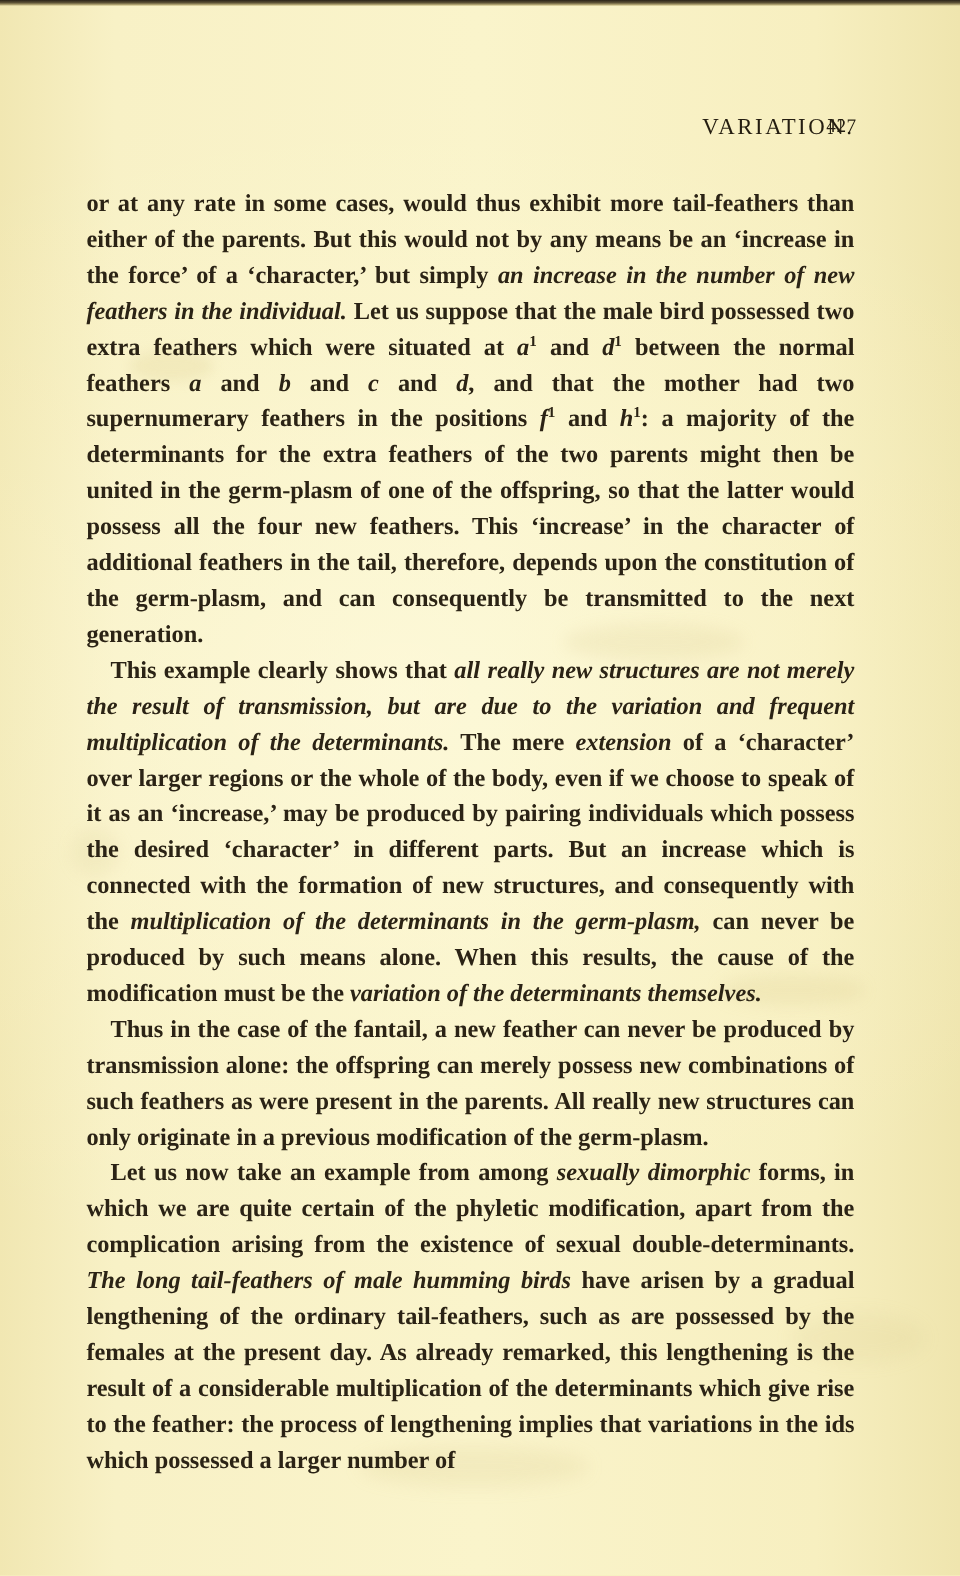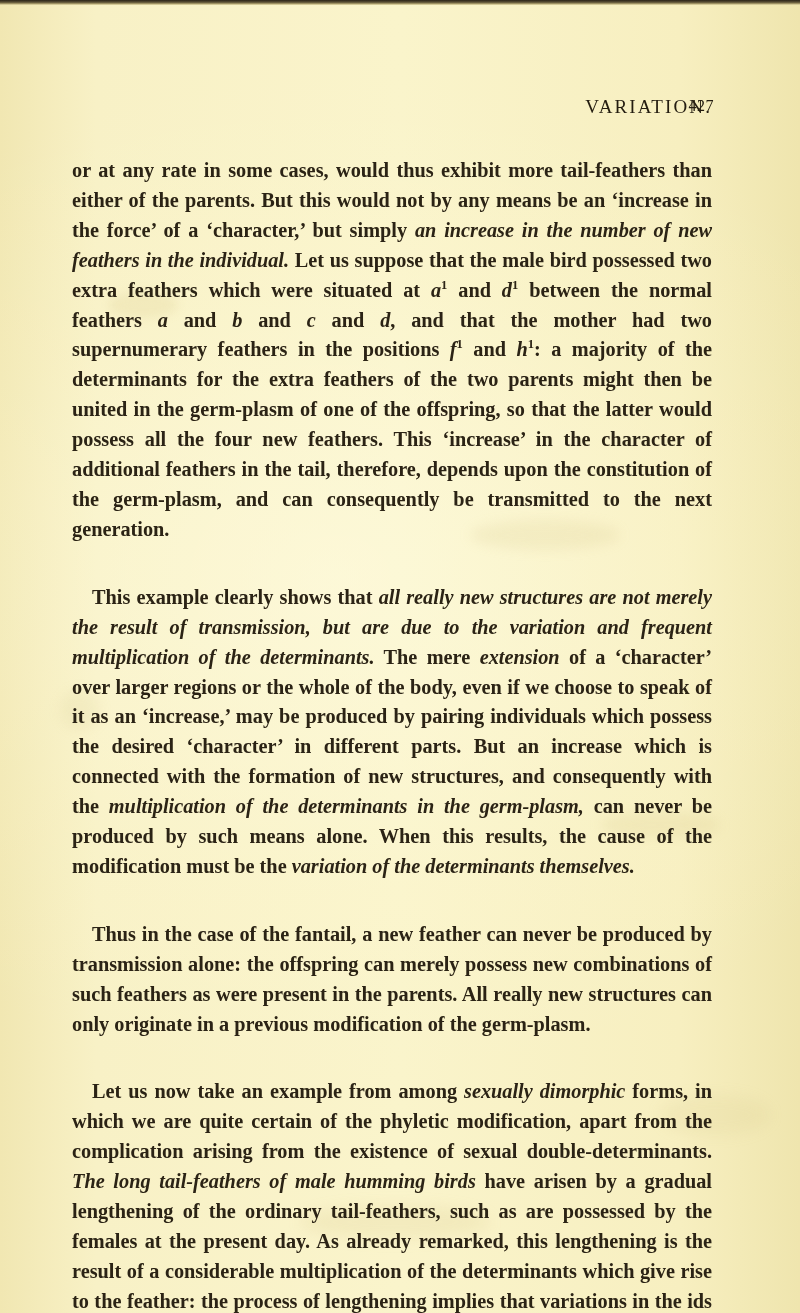--- a/index.html
+++ b/index.html
@@ -78,21 +78,20 @@
     color: #2b2315;
     text-align: justify;
   }
   .body-text p {
     margin: 0;
     text-indent: 0;
     font-weight: bold;
   }
   .body-text p.indent {
     text-indent: 20px;
-    margin-top: 38px;
   }
   .body-text i {
     font-style: italic;
   }
   .body-text .var {
     font-style: italic;
   }
   .body-text sup {
     font-size: 0.62em;
     vertical-align: super;

